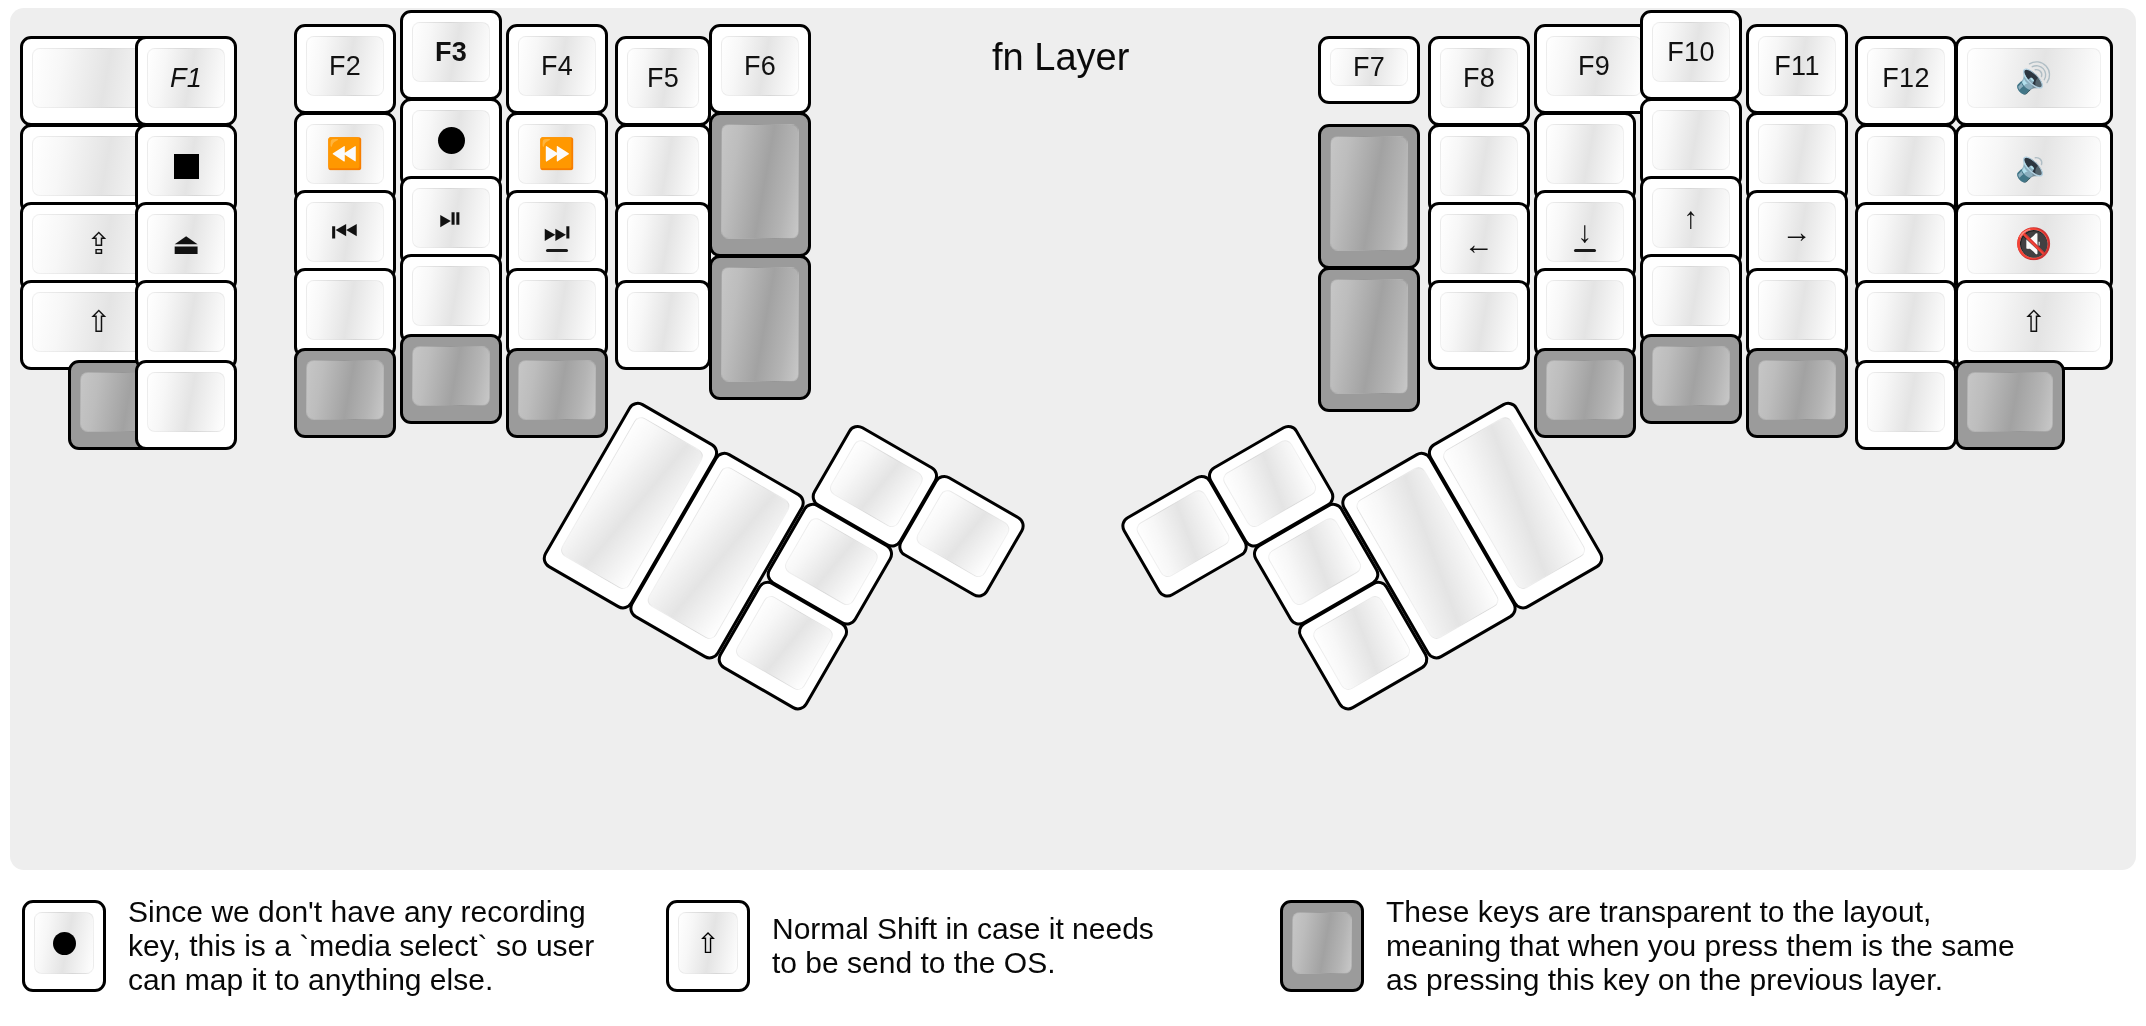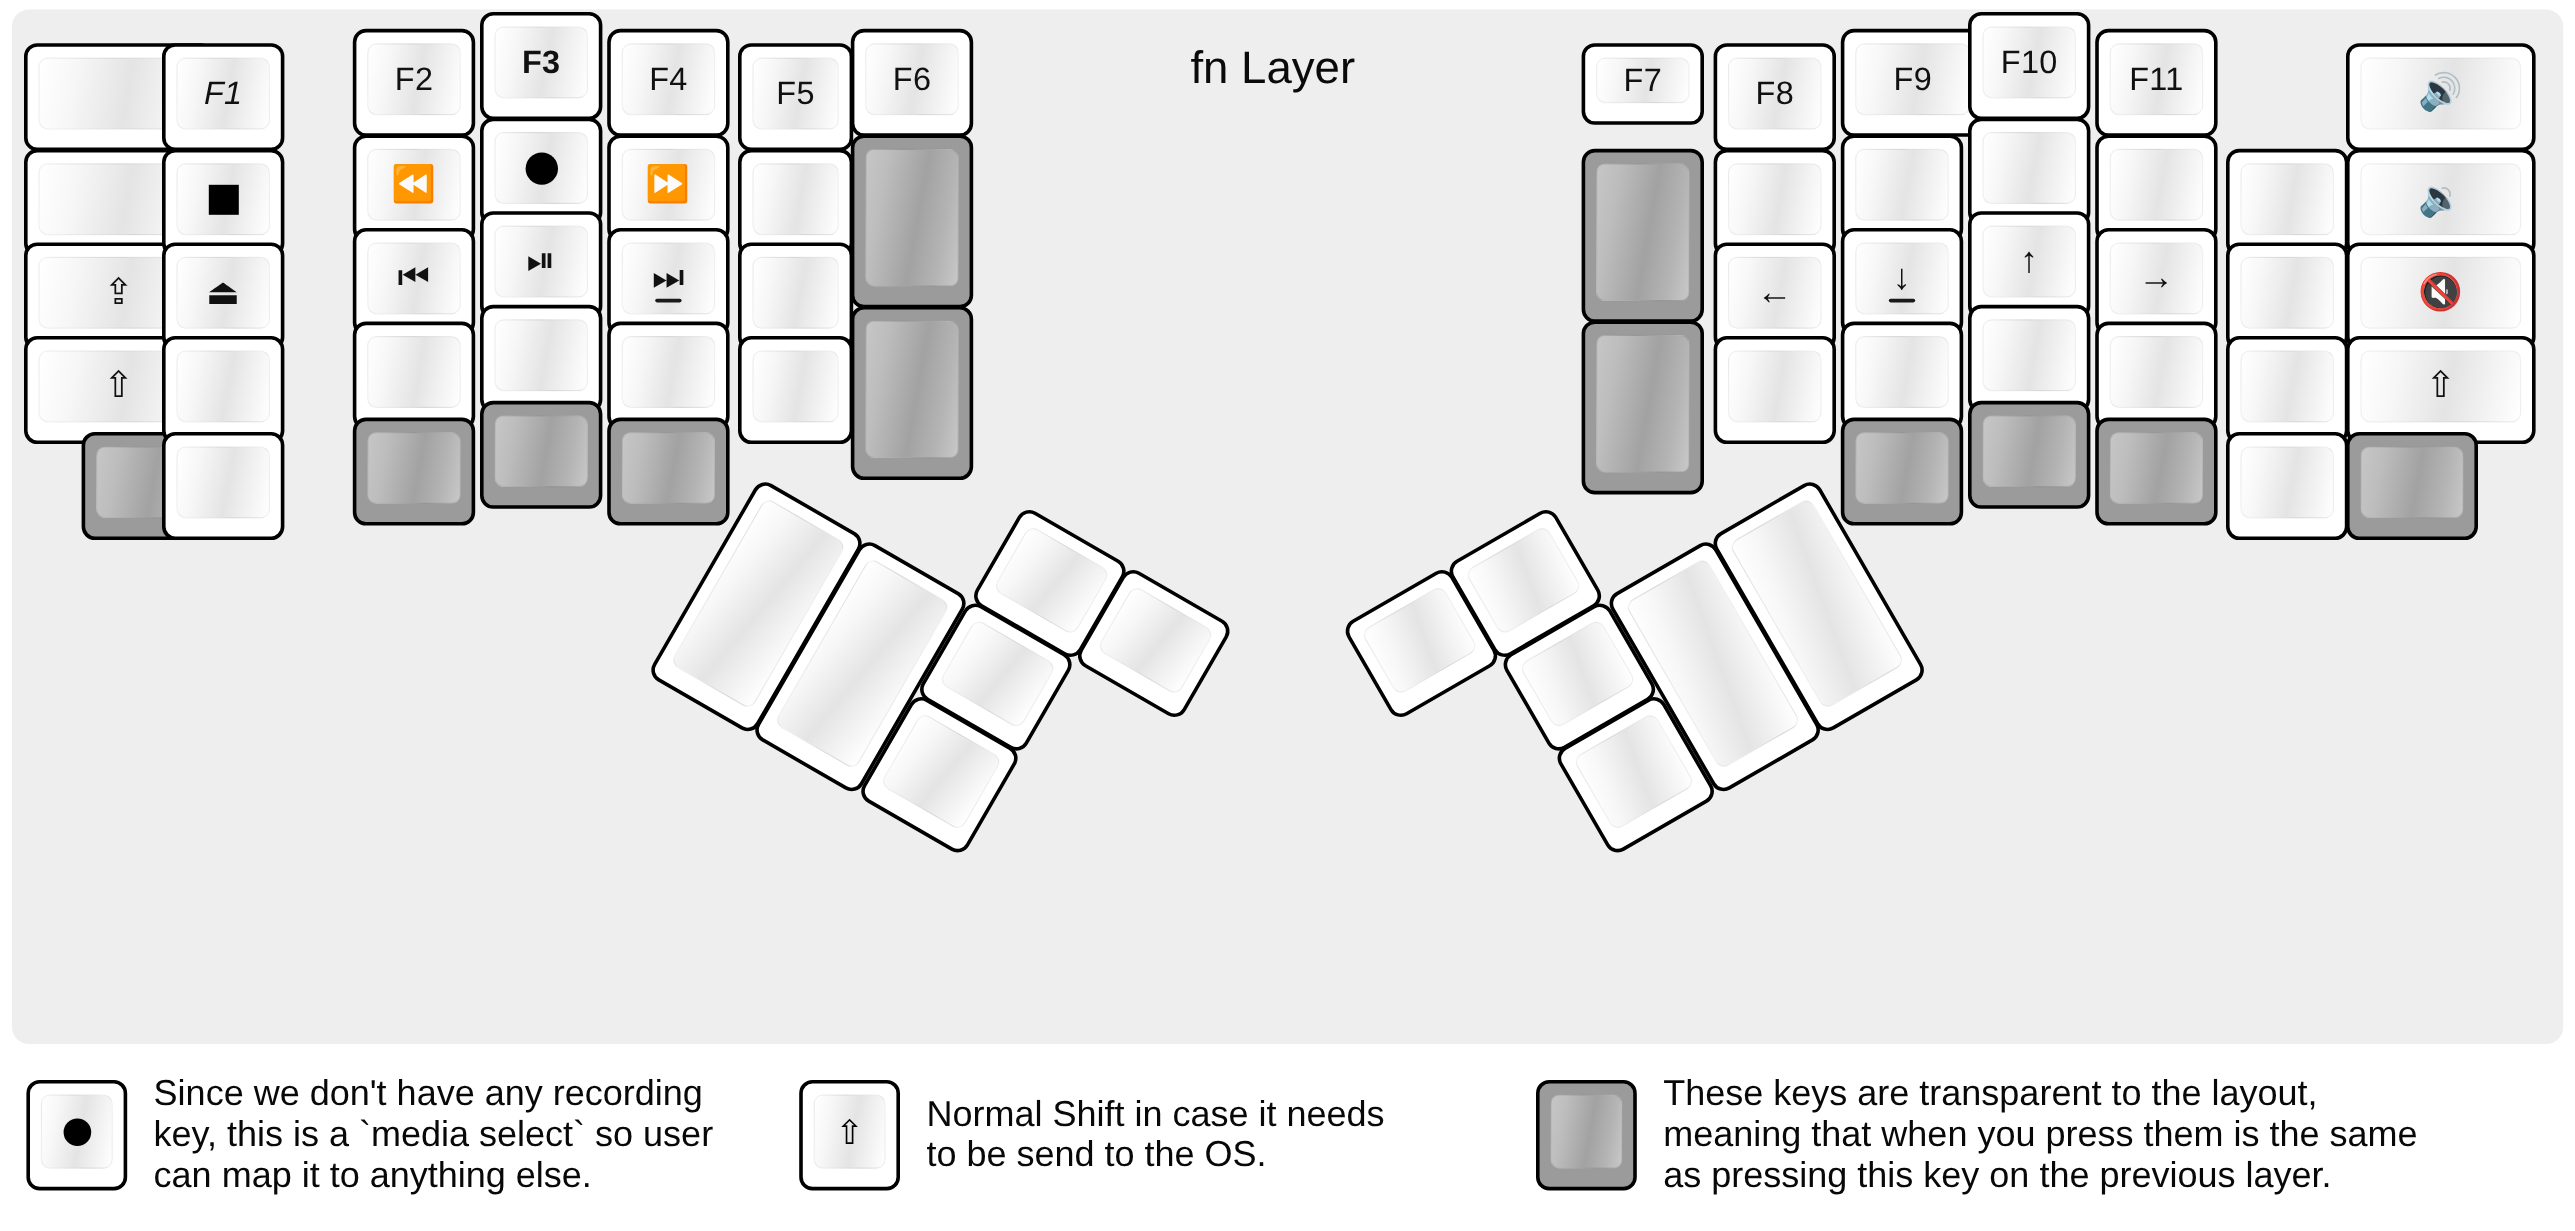--- a/index.html
+++ b/index.html
@@ -385,20 +385,25 @@
         <span class="legend glyph">→</span>
       </div>
   </div>
   <div class="key" style="left:1746px;top:268px;width:102px;height:90px;">
     <div class="cap"></div>
   </div>
   <div class="key transparent" style="left:1746px;top:348px;width:102px;height:90px;">
     <div class="cap"></div>
   </div>
 
+  <div class="key" style="left:1855px;top:36px;width:102px;height:90px;">
+    <div class="cap">
+        <span class="legend">F12</span>
+      </div>
+  </div>
   <div class="key" style="left:1855px;top:124px;width:102px;height:90px;">
     <div class="cap"></div>
   </div>
   <div class="key" style="left:1855px;top:202px;width:102px;height:90px;">
     <div class="cap"></div>
   </div>
   <div class="key" style="left:1855px;top:280px;width:102px;height:90px;">
     <div class="cap"></div>
   </div>
   <div class="key" style="left:1855px;top:360px;width:102px;height:90px;">

